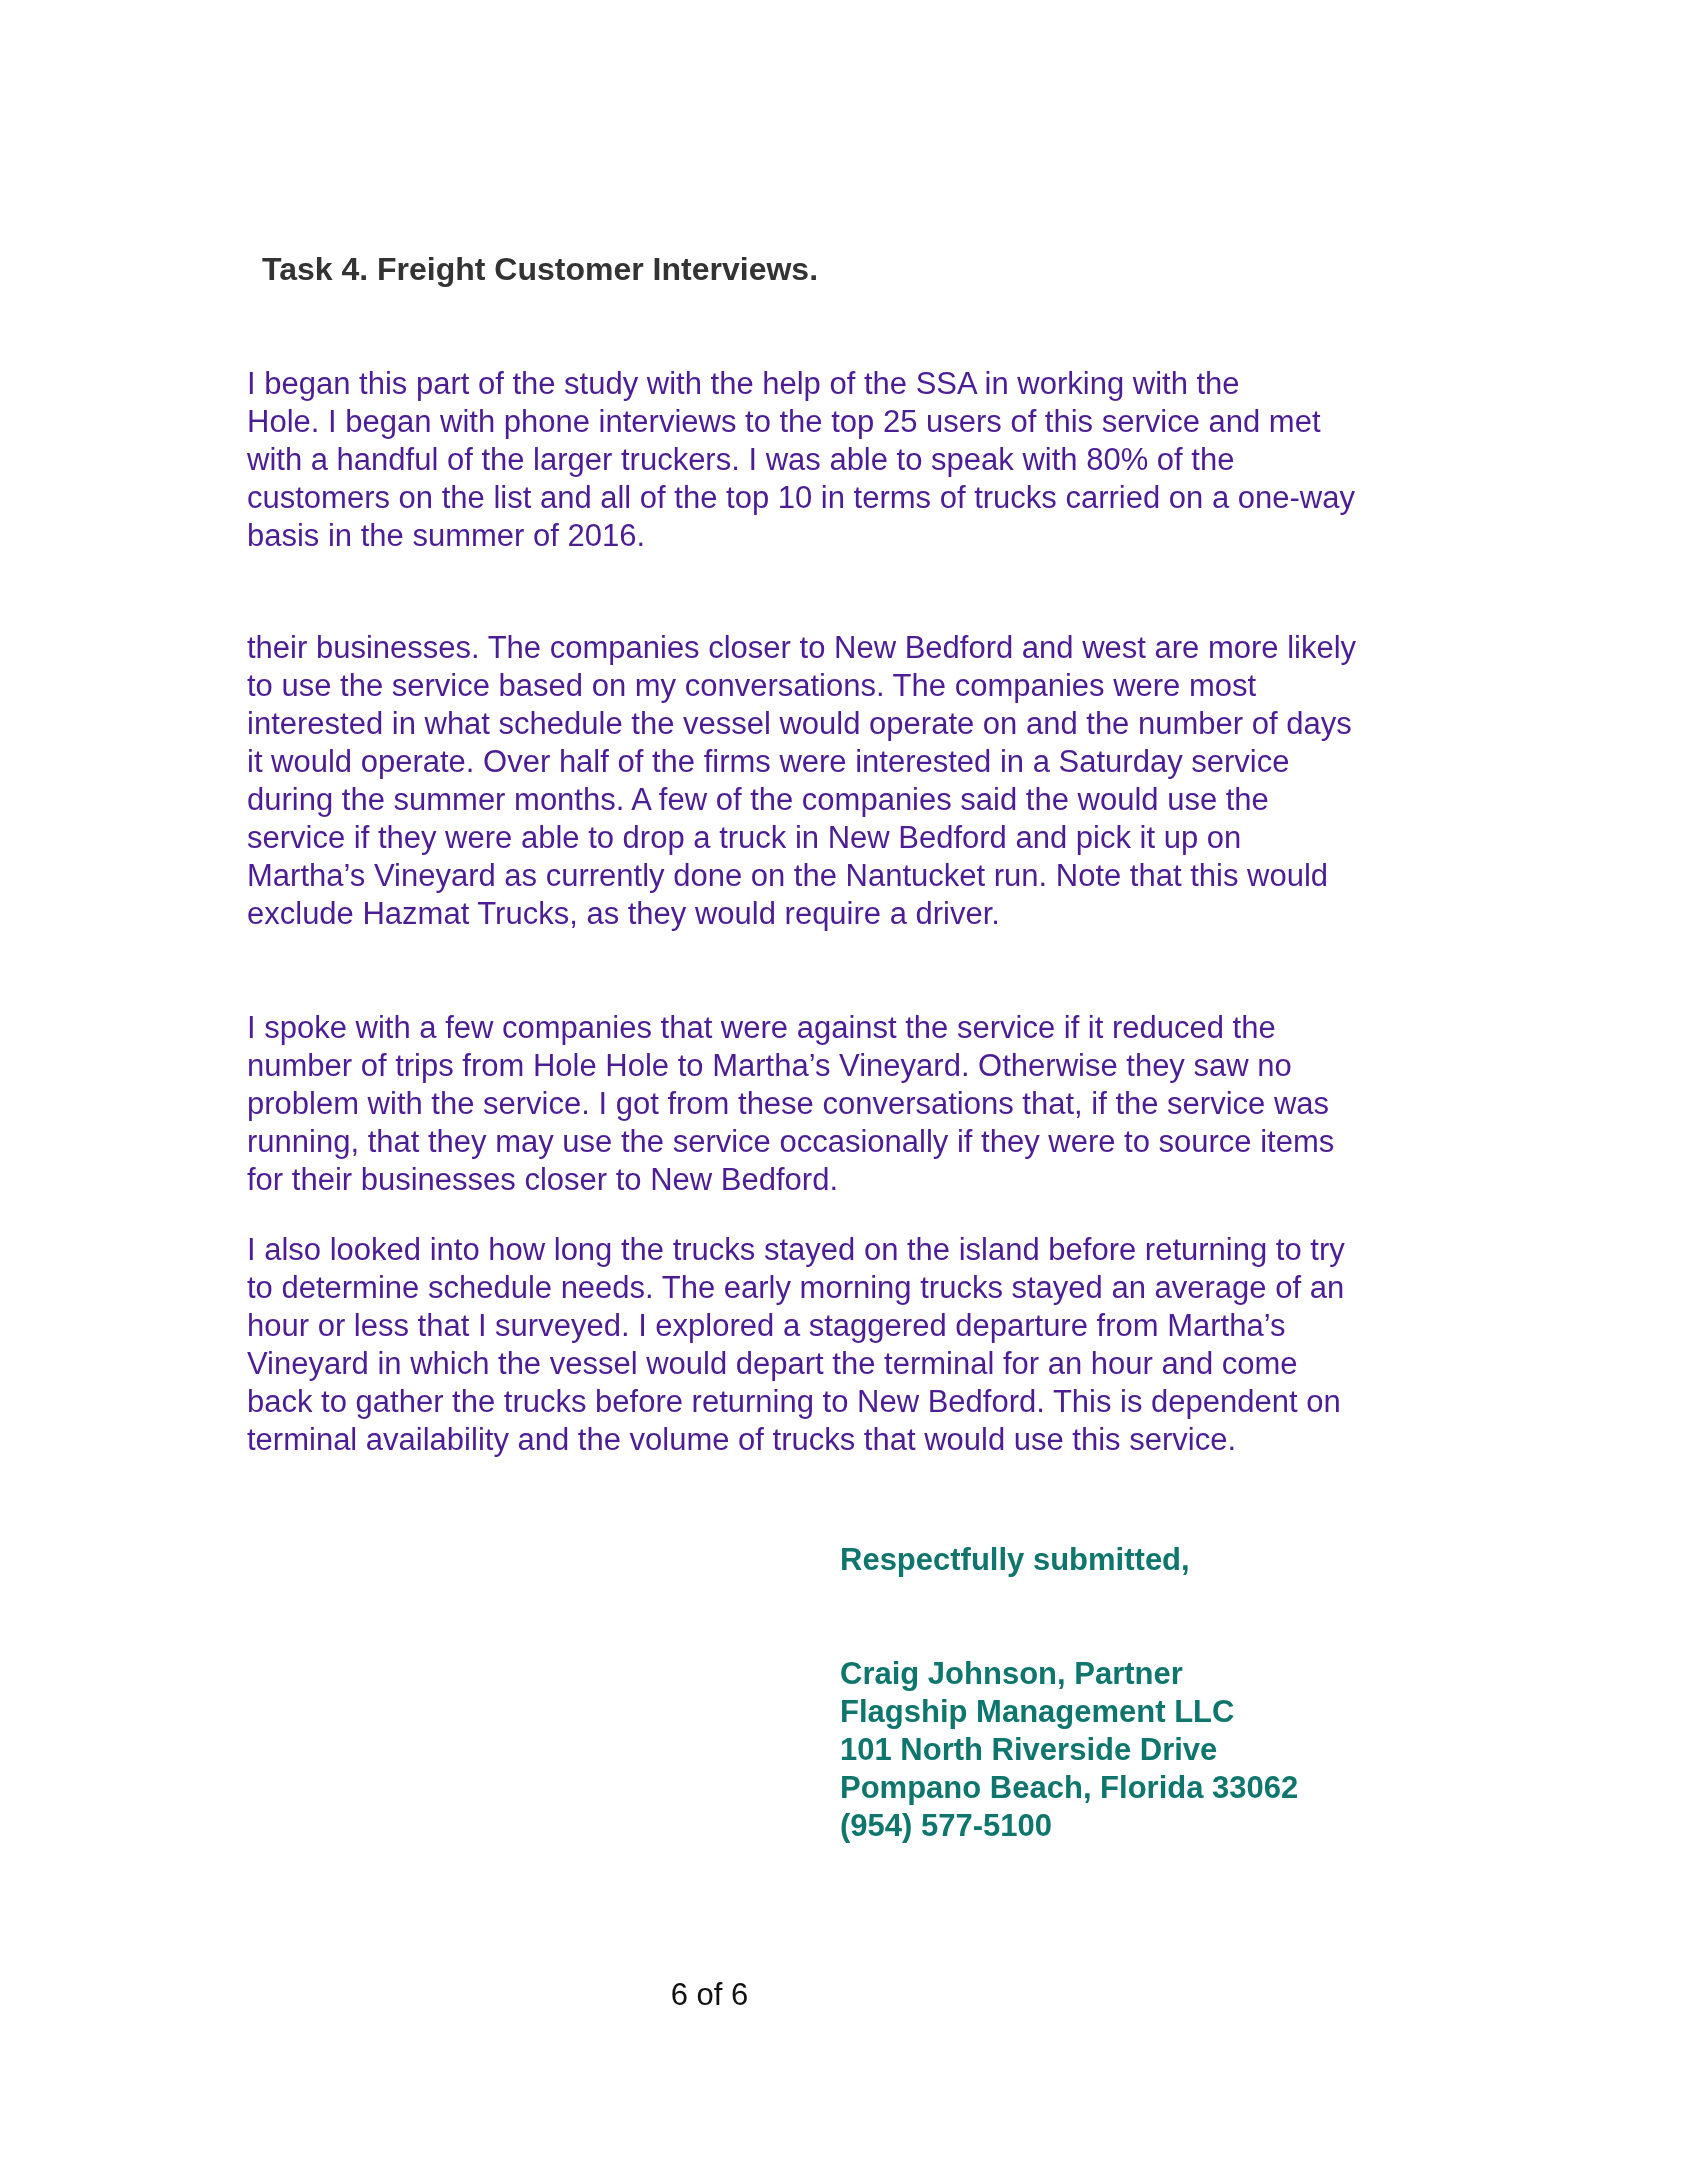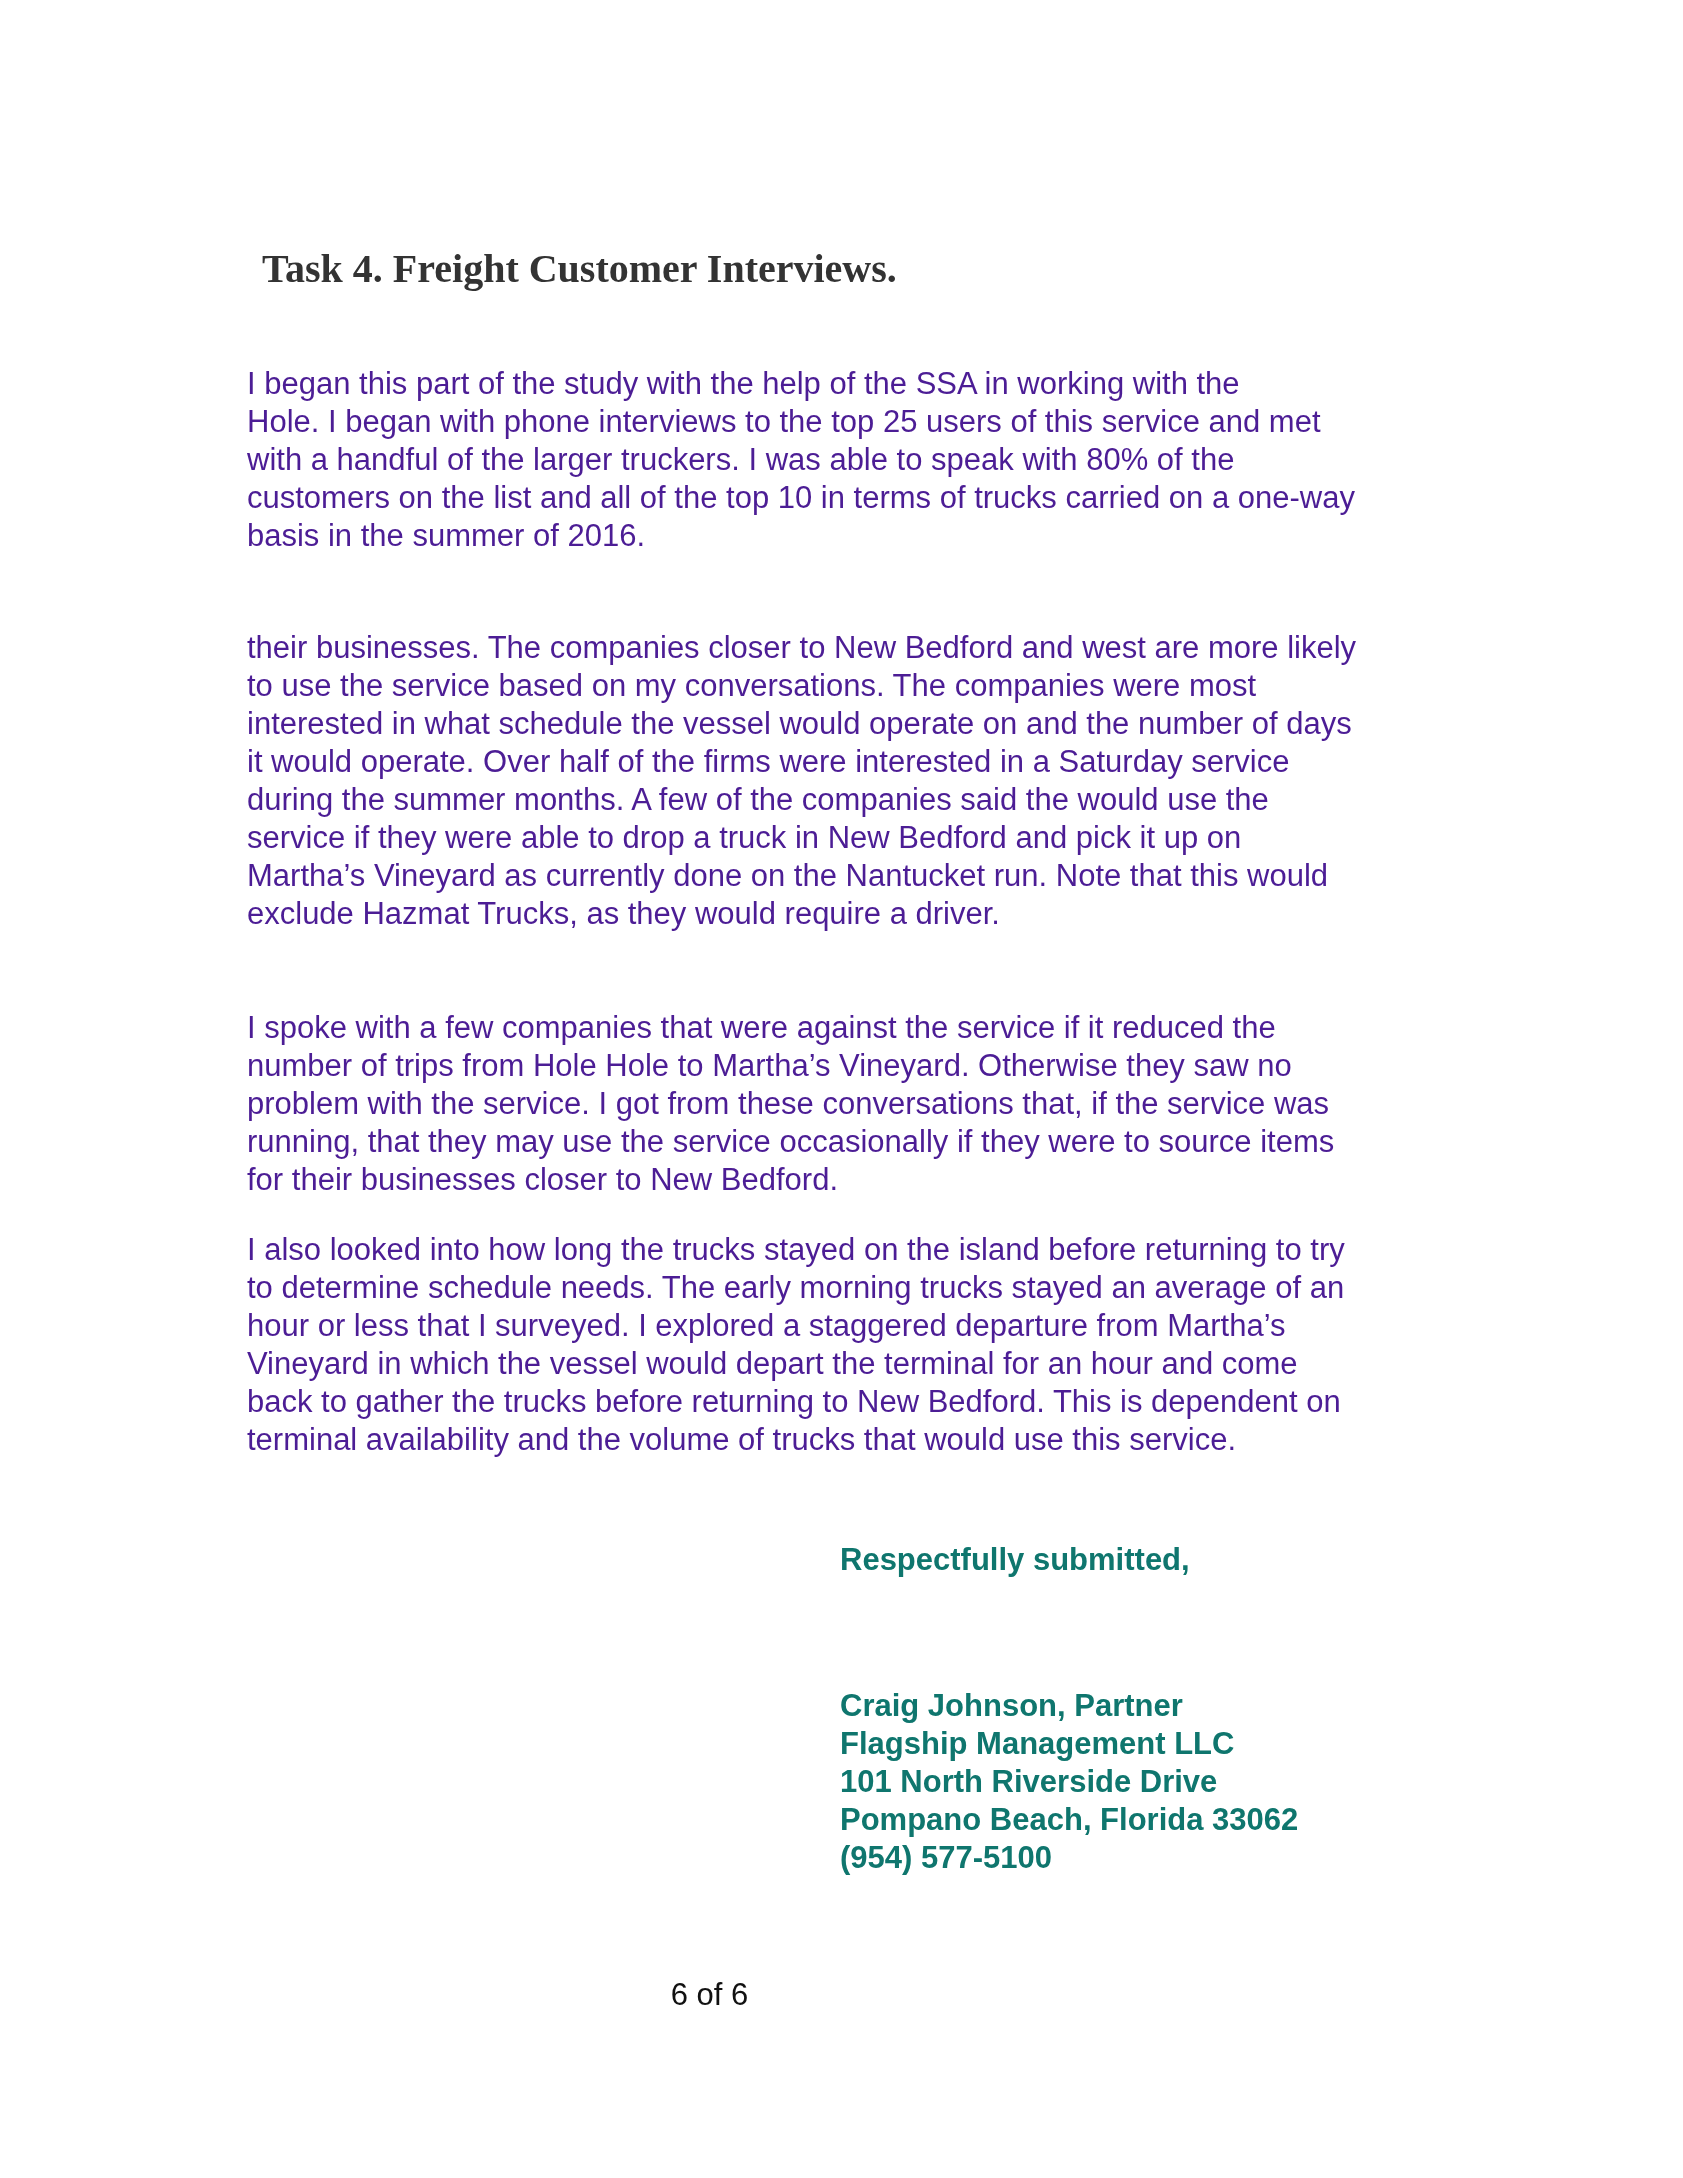--- a/index.html
+++ b/index.html
@@ -1,40 +1,40 @@
 <!DOCTYPE html>
 <html><head>
 <meta charset="utf-8">
 <style>
   html, body { margin:0; padding:0; background:#ffffff; }
   body { width:1683px; height:2178px; position:relative; overflow:hidden; }
   .page { position:absolute; left:0; top:0; width:1683px; height:2178px; background:#fff; }
   .title {
     position:absolute; left:262px; top:250px;
-    font-family:Liberation Serif, serif; font-weight:bold;
-    font-size:40px; line-height:38px; color:#333333; white-space:nowrap;
+    font-family:Liberation Sans, sans-serif; font-weight:bold;
+    font-size:32px; line-height:38px; color:#333333; white-space:nowrap;
   }
   .para {
     position:absolute; left:247px; width:1188px;
     font-family:"Liberation Sans", sans-serif; font-size:31px;
     line-height:38px; color:#4c1d95;
   }
   .para .line { display:block; white-space:nowrap; }
   #p1 { top:365px; }
   #p2 { top:629px; }
   #p3 { top:1009px; }
   #p4 { top:1231px; }
   .sig {
     position:absolute; left:840px;
     font-family:"Liberation Sans", sans-serif; font-size:31px;
     line-height:38px; color:#0f766e; white-space:nowrap;font-weight:bold;
   }
   .sig .line { display:block; }
   #closing { top:1541px; }
-  #sigblock { top:1655px;margin-top:32px; }
+  #sigblock { top:1655px; }
   .footer {
     position:absolute; left:0; width:1433px; top:1976px; text-align:center;
     font-family:"Liberation Sans", sans-serif; font-size:31px; line-height:38px; color:#111;
   }
   .footer span { margin-left:-14px; }
 </style>
 </head>
 <body>
 
 <div class="page">

